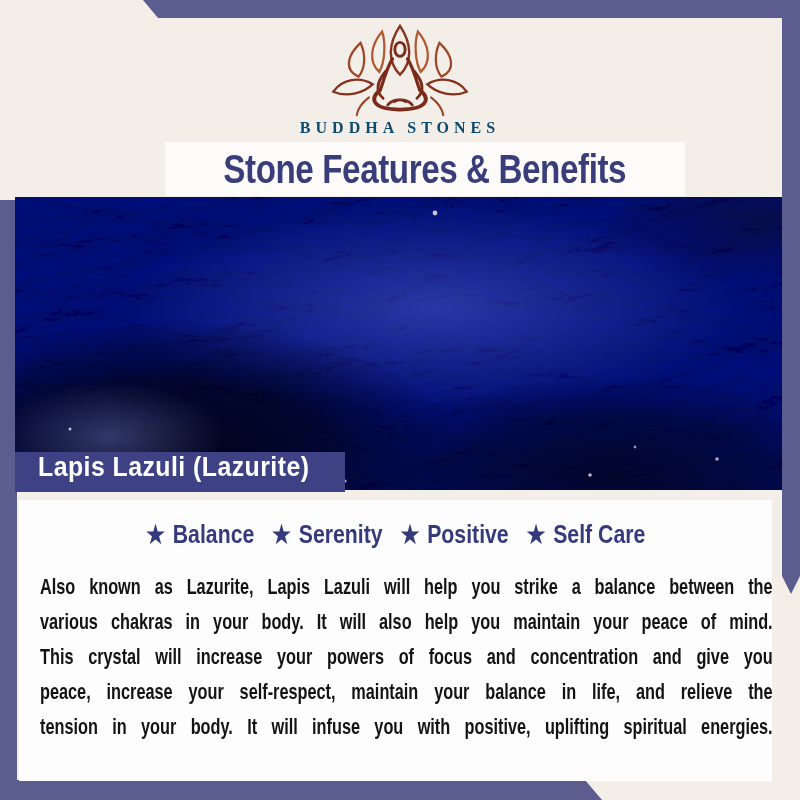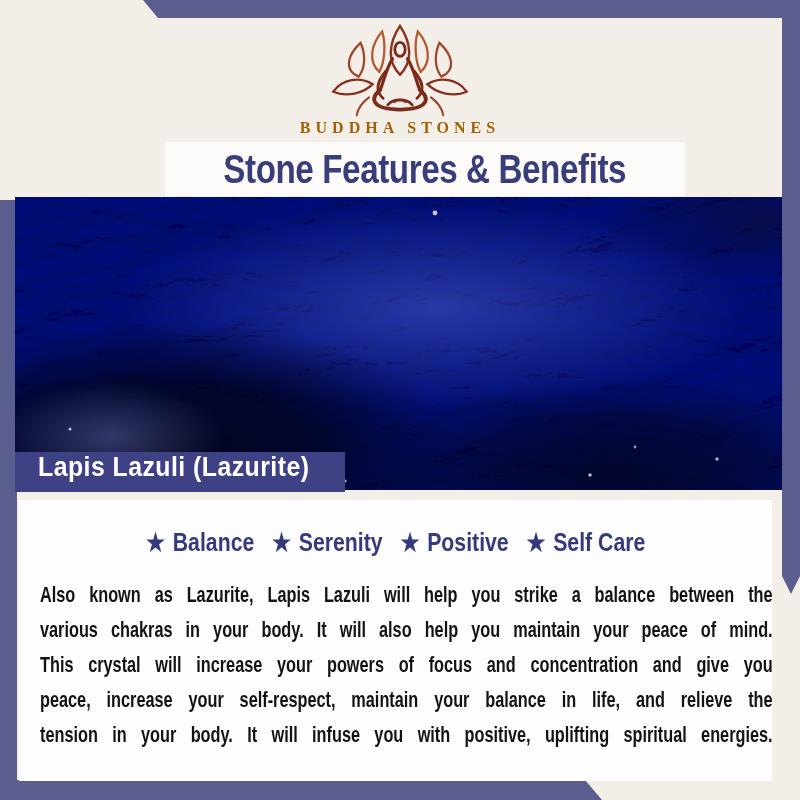--- a/index.html
+++ b/index.html
@@ -11,41 +11,41 @@
     clip-path:polygon(0 0,657px 0,657px 18px,15px 18px);}
   .right-ribbon{position:absolute;right:0;top:0;width:18px;height:594px;background:#5a5d8e;
     clip-path:polygon(0 0,18px 0,18px 576px,9px 594px,0 576px);}
   .left-strip{position:absolute;left:0;top:200px;width:17px;height:600px;background:#5a5d8e;}
   .bottom-band{position:absolute;left:0;top:780px;width:602px;height:20px;background:#5a5d8e;
     clip-path:polygon(0 0,585px 0,602px 20px,0 20px);}
 
   
   .logo{position:absolute;left:325px;top:24px;width:150px;height:94px;}
   .brand{position:absolute;left:0;top:119px;width:800px;text-align:center;
-    font-family:"Liberation Serif",serif;font-size:16px;font-weight:600;color:#a16207;
+    font-family:"Liberation Serif",serif;font-size:16px;font-weight:600;color:#0c4a6e;
     letter-spacing:5px;}
   .title-band{position:absolute;left:165px;top:142px;width:520px;height:54px;background:#fcfbfa;
     display:flex;align-items:center;justify-content:center;}
   .title-band h1{margin:0;font-size:40px;font-weight:700;color:#393e7b;white-space:nowrap;
     display:inline-block;transform:scaleX(.83);transform-origin:center;letter-spacing:-.5px;}
 
   
   .photo{position:absolute;left:15px;top:197px;width:768px;height:293px;overflow:hidden;}
   .photo svg{display:block;width:100%;height:100%;}
 
   
   .stone-label{position:absolute;left:15px;top:452px;width:330px;height:40px;background:#3e4284;
     display:flex;align-items:flex-start;}
   .stone-label span{color:#ffffff;font-size:27px;font-weight:700;letter-spacing:.5px;
     white-space:nowrap;padding-left:25px;display:inline-block;transform:scaleX(.92);
     transform-origin:left center;}
 
   
   .content-panel{position:absolute;left:19px;top:500px;width:753px;height:281px;background:#fdfdfd;}
-  .benefits-row{margin-top:28px;text-align:center;white-space:nowrap;}
+  .benefits-row{margin-top:20px;text-align:center;white-space:nowrap;}
   .benefits-inner{display:inline-block;transform:scaleX(.85);transform-origin:center;
     font-size:25px;font-weight:700;color:#343a7c;}
   .benefit-group{display:inline-block;margin:0 7px;}
   .benefit-star{margin-right:9px;}
   .paragraph{margin:20px 0 0 21px;width:990px;transform:scaleX(.74);transform-origin:left top;}
   .para-line{font-size:22px;font-weight:700;color:#131313;line-height:35px;white-space:nowrap;
     text-align:justify;text-align-last:justify;width:990px;}
 </style>
 </head>
 <body>

